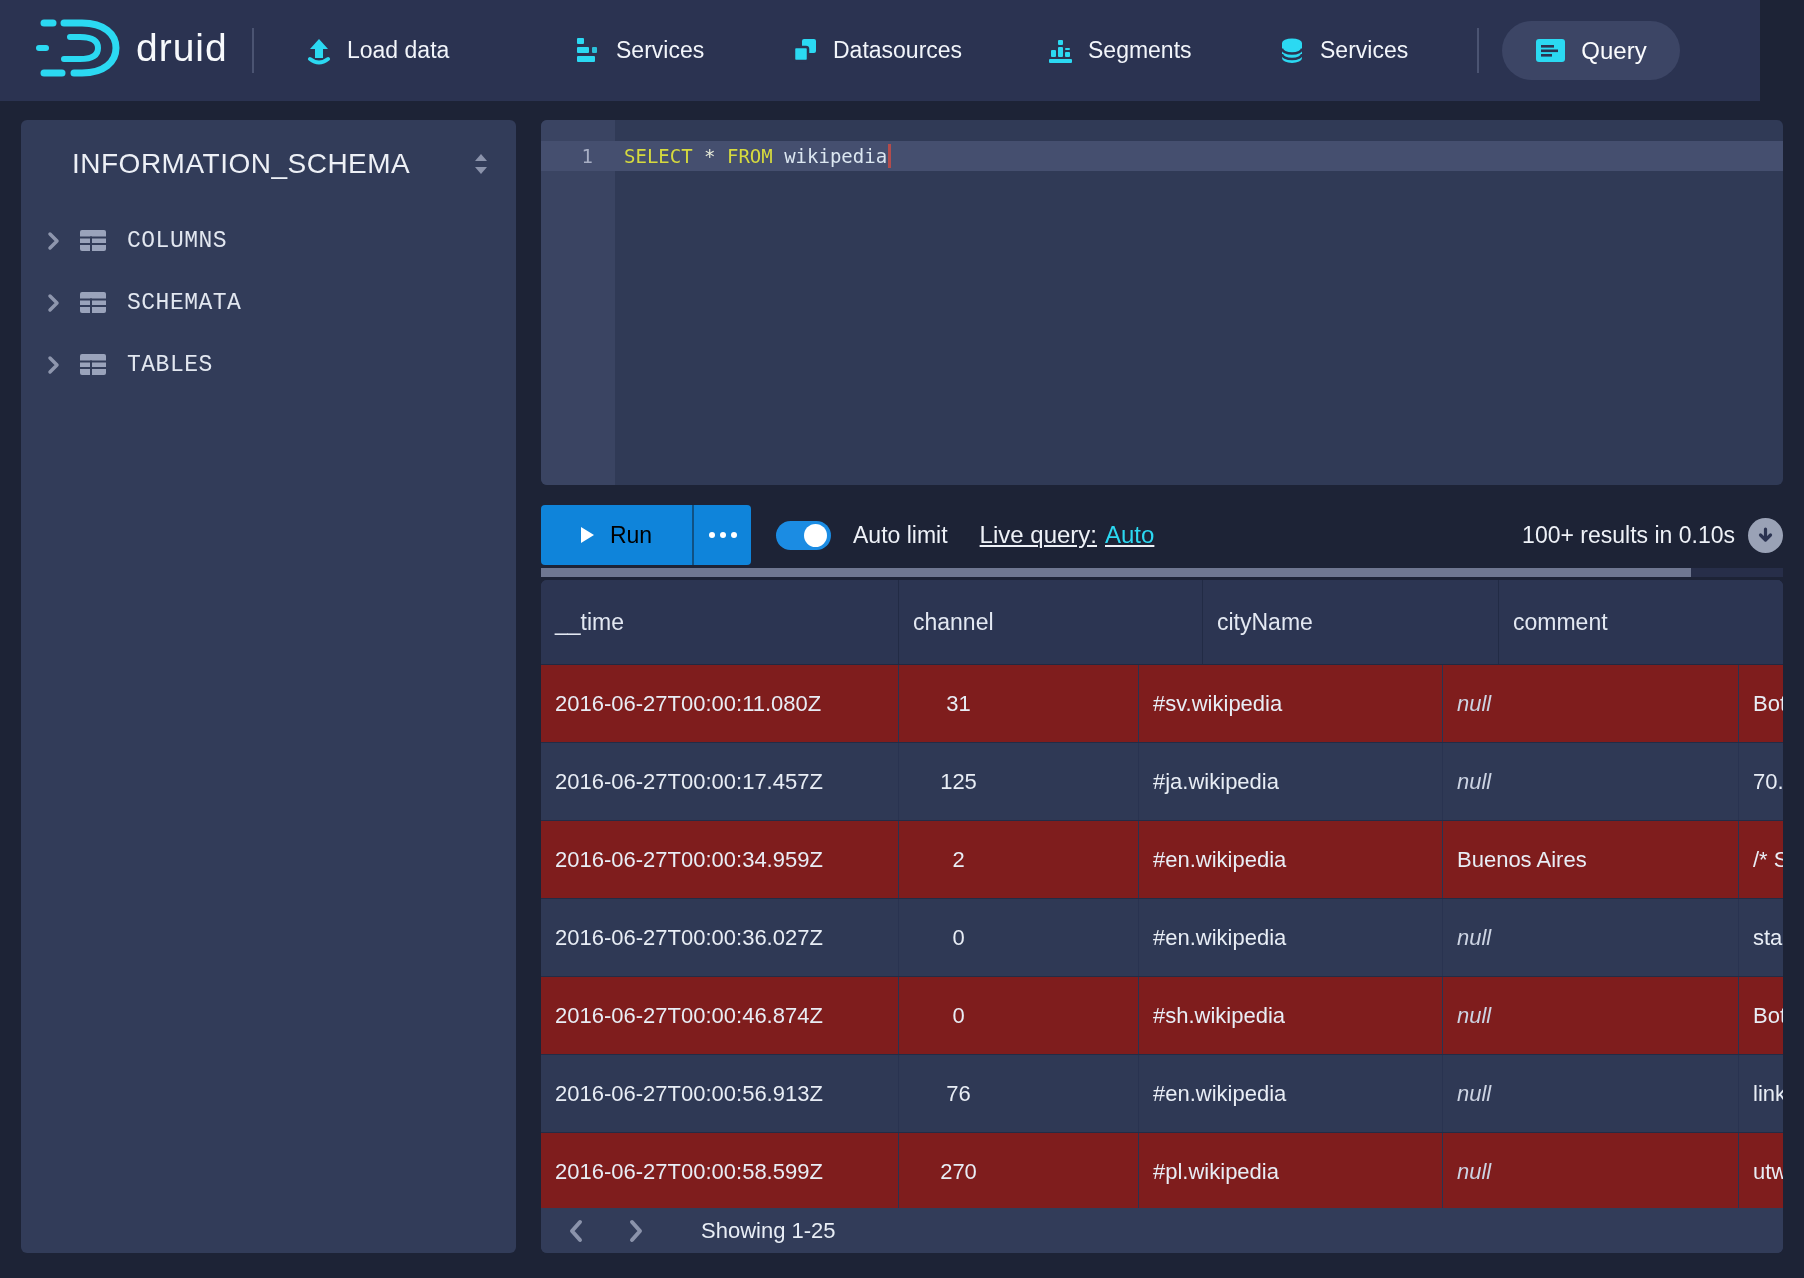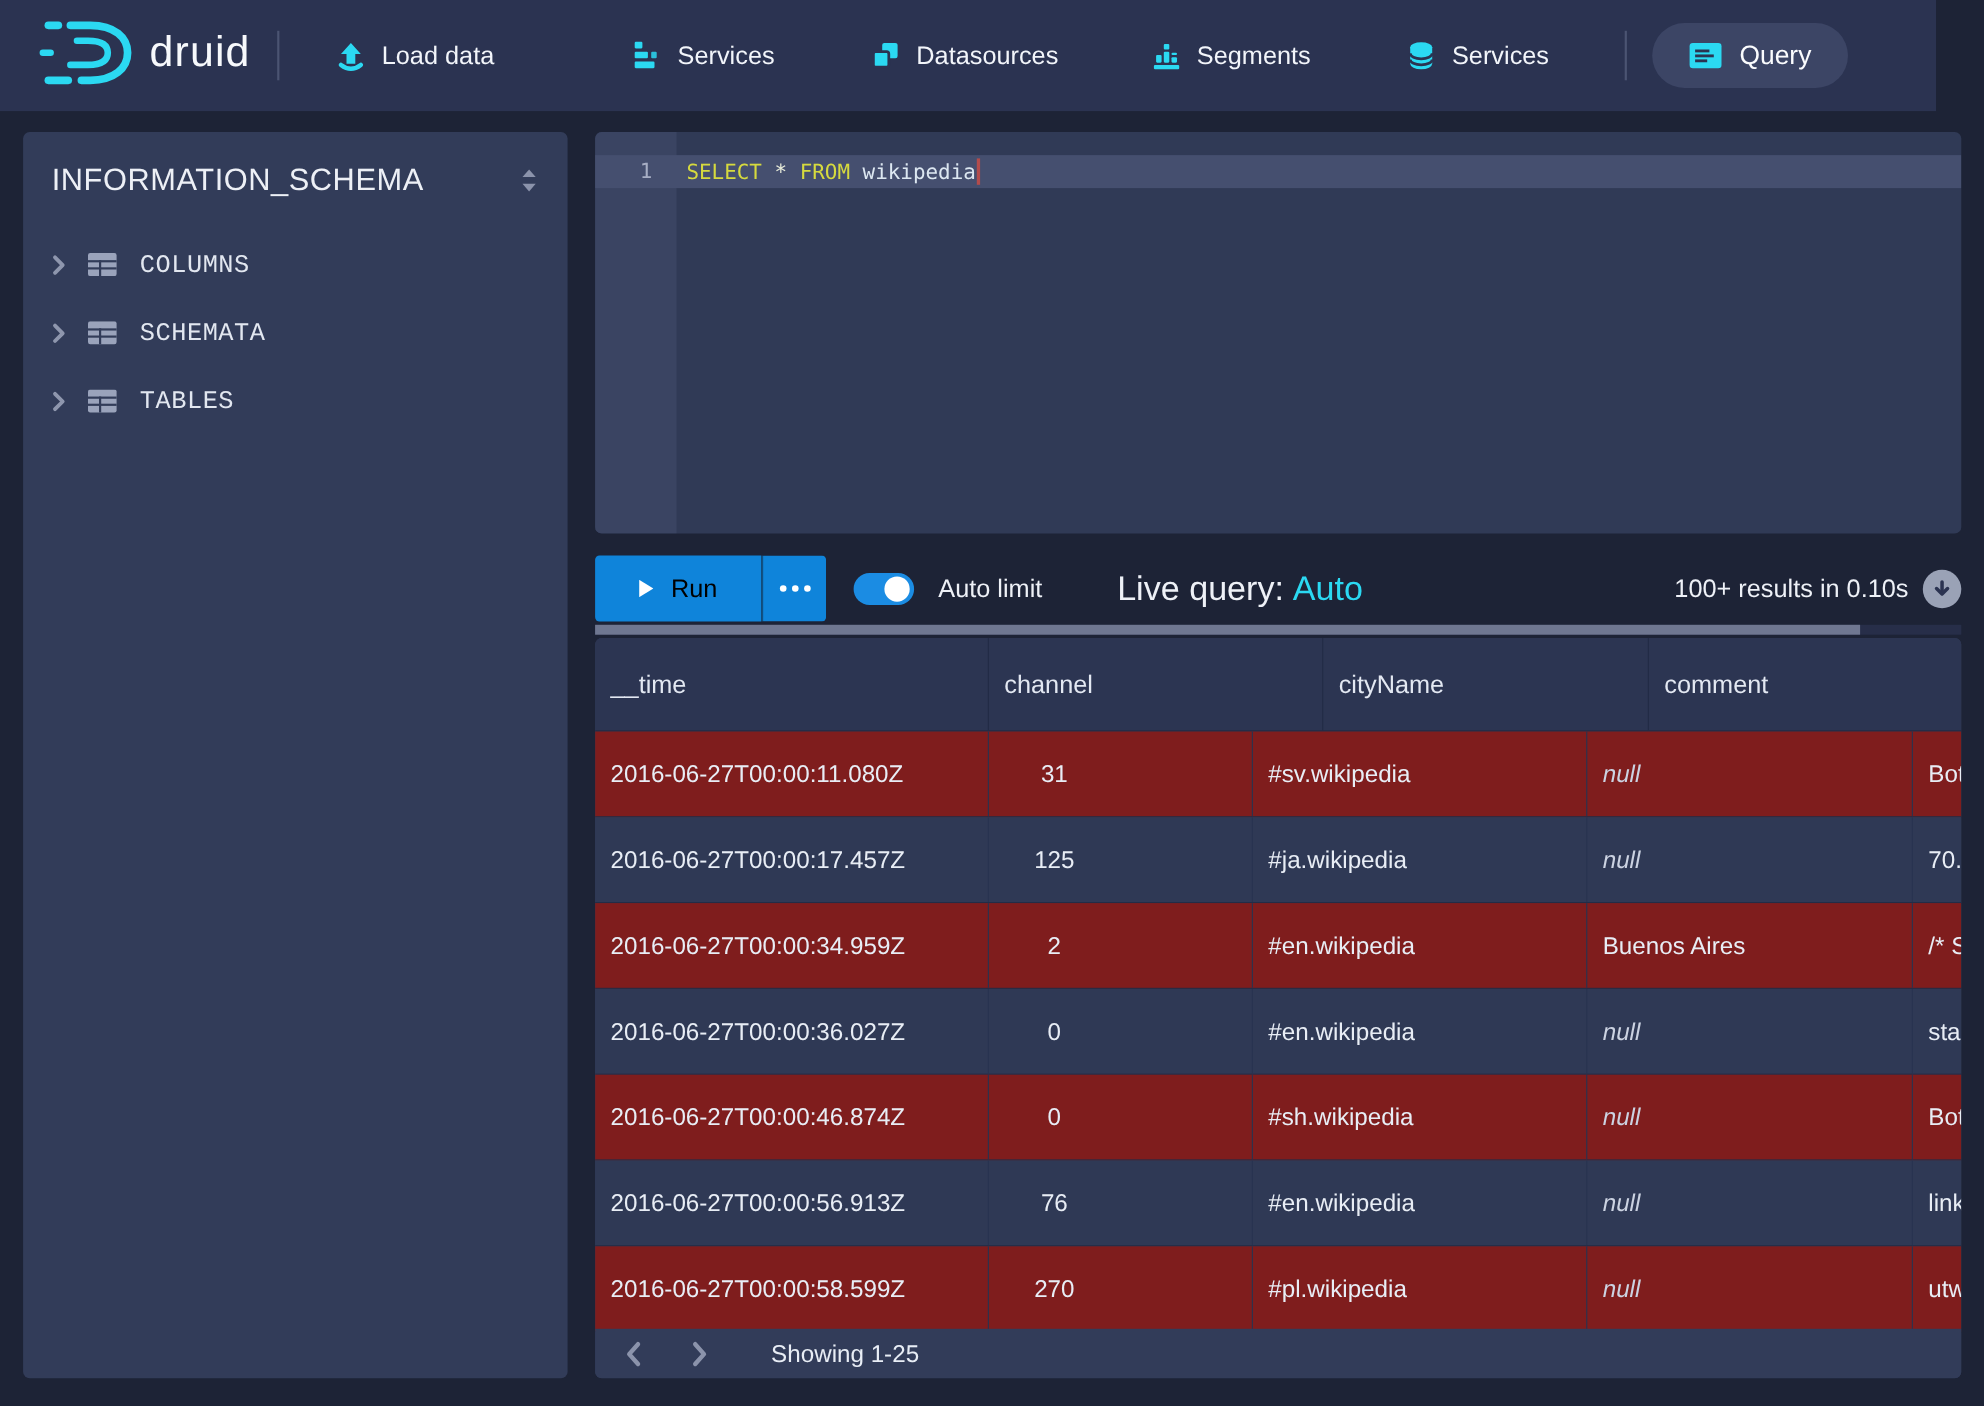--- a/index.html
+++ b/index.html
@@ -18,21 +18,21 @@
   .brand{position:absolute;left:34px;top:17px;display:flex;align-items:center;gap:12px;}
   .brand-name{font-size:39px;color:#f7f9fc;letter-spacing:1px;}
   .nav-divider{position:absolute;top:28px;width:2px;height:45px;background:#4b5472;}
   .nav-item{position:absolute;top:0;height:101px;display:flex;align-items:center;gap:14px;cursor:pointer;}
   .nav-item .lbl{font-size:23px;color:#f2f5fa;}
   .nav-pill{position:absolute;left:1502px;top:21px;width:178px;height:59px;border-radius:30px;
     background:#3c4565;display:flex;align-items:center;justify-content:center;gap:15px;cursor:pointer;}
   .nav-pill .lbl{font-size:24px;color:#fbfcfe;}
   
   .sidebar{position:absolute;left:21px;top:120px;width:495px;height:1133px;background:var(--panel-bg);border-radius:6px;}
-  .sidebar-head{position:absolute;left:0;top:24px;width:100%;height:40px;display:flex;align-items:center;}
+  .sidebar-head{position:absolute;left:0;top:24px;width:100%;height:40px;display:flex;align-items:center;padding-left:25px;}
   .sidebar-title{margin-left:26px;font-size:28px;color:#edf0f6;letter-spacing:.5px;}
   .sort-btn{margin-left:auto;margin-right:26px;cursor:pointer;display:flex;}
   .tree{position:absolute;left:0;top:90px;width:100%;}
   .tree-item{height:62px;display:flex;align-items:center;padding-left:26px;gap:20px;cursor:pointer;}
   .tree-item .lbl{font-size:23px;color:#e2e7f0;letter-spacing:.5px;font-family:Liberation Mono, monospace;}
   
   .editor{position:absolute;left:541px;top:120px;width:1242px;height:365px;background:#303a56;border-radius:6px;
     overflow:hidden;font-family:"DejaVu Sans Mono",monospace;font-size:19px;cursor:text;}
   .gutter{position:absolute;left:0;top:0;bottom:0;width:74px;background:#3a4462;}
   .code-line{position:absolute;left:0;right:0;top:21px;height:30px;background:#454f6f;display:flex;align-items:center;}
@@ -47,21 +47,21 @@
   .run-group{display:flex;height:60px;flex:none;}
   .run-main{width:151px;height:60px;background:var(--primary-blue);border-radius:4px 0 0 4px;
     display:flex;align-items:center;justify-content:center;gap:16px;cursor:pointer;}
   .run-main .lbl{font-size:23px;color:#000000;}
   .run-more{width:59px;height:60px;background:var(--primary-blue);border-left:2px solid rgba(17,20,24,.45);
     border-radius:0 4px 4px 0;display:flex;align-items:center;justify-content:center;gap:5px;cursor:pointer;}
   .dot{width:6px;height:6px;border-radius:50%;background:#fff;}
   .switch{margin-left:25px;width:55px;height:29px;border-radius:15px;background:#1b8ce3;position:relative;flex:none;cursor:pointer;}
   .switch .knob{position:absolute;left:28px;top:3px;width:23px;height:23px;border-radius:50%;background:#fff;}
   .auto-limit{margin-left:22px;font-size:23px;color:#eef1f7;}
-  .live-query{margin-left:68px;font-size:31px;color:#eef1f7;}
+  .live-query{margin-left:32px;font-size:24px;color:#eef1f7;text-decoration:underline;}
   .live-query .val{color:var(--accent-cyan);margin-left:8px;cursor:pointer;}
   .results-summary{margin-left:auto;font-size:23px;color:#eef1f7;}
   .dl-btn{margin-left:13px;width:35px;height:35px;border-radius:50%;background:#9aa2b6;flex:none;
     display:flex;align-items:center;justify-content:center;cursor:pointer;}
   
   .hscroll{position:absolute;left:541px;top:568px;width:1242px;height:9px;background:#272e49;}
   .hscroll .thumb{position:absolute;left:0;top:0;width:1150px;height:9px;background:#6f7791;cursor:grab;}
   
   .results{position:absolute;left:541px;top:580px;width:1242px;height:673px;background:var(--panel-bg);
     border-radius:6px;overflow:hidden;}

